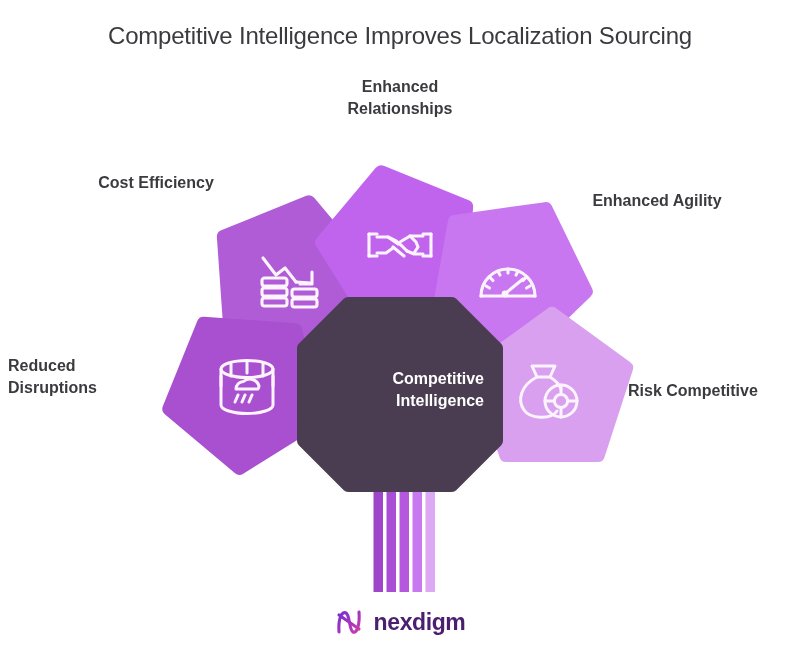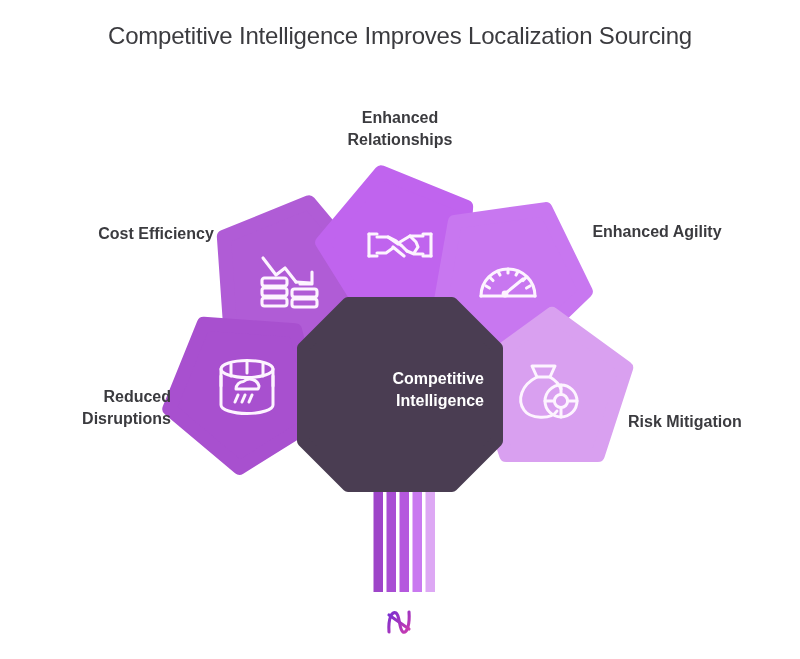--- a/index.html
+++ b/index.html
@@ -35,46 +35,44 @@
     letter-spacing: -0.2px;
   }
 
   .node-label {
     position: absolute;
     font-size: 16px;
     font-weight: bold;
     color: #3b3b3f;
     line-height: 1.35;
     white-space: pre-line;
-    margin-top: 31px;
   }
 
   .label-enhanced-relationships {
     top: 76px;
     left: 300px;
     width: 200px;
     text-align: center;
   }
   .label-cost-efficiency {
-    top: 192px;
+    top: 172px;
     left: 56px;
     width: 200px;
     text-align: center;
   }
   .label-improved-agility {
     top: 190px;
     left: 552px;
     width: 210px;
     text-align: center;
   }
   .label-reduced-disruptions {
     top: 355px;
     left: 8px;
     width: 163px;
-    text-align: right;
   }
   .label-risk-mitigation {
     top: 380px;
     left: 628px;
     width: 166px;
     text-align: left;
   }
 
   .center-text {
     position: absolute;
@@ -251,23 +249,24 @@
 <div class="node-label label-cost-efficiency">Cost Efficiency</div>
 
 <div class="node-label label-enhanced-relationships">Enhanced
 Relationships</div>
 
 <div class="node-label label-improved-agility">Enhanced Agility</div>
 
 <div class="node-label label-reduced-disruptions">Reduced
 Disruptions</div>
 
-<div class="node-label label-risk-mitigation">Risk Mitigation</div>
+<div class="node-label label-risk-mitigation">Risk Competitive</div>
 
 <div class="center-text">Competitive
 Intelligence</div>
 
 <div class="brand">
   <svg class="brand-mark" width="30" height="28" viewBox="0 0 30 28">
     <path d="M4 24 C 3 10, 7 3, 11 5 C 15 7, 14 22, 18 24 C 22 26, 25 16, 24 4" fill="none" stroke="url(#brandMarkGrad)" stroke-width="3.1" stroke-linecap="round"></path>
     <path d="M4 7 L 24 21" fill="none" stroke="url(#brandMarkGrad)" stroke-width="3.1" stroke-linecap="round"></path>
   </svg>
+  <span class="brand-name">nexdigm</span>
 </div>
 
 </body></html>

